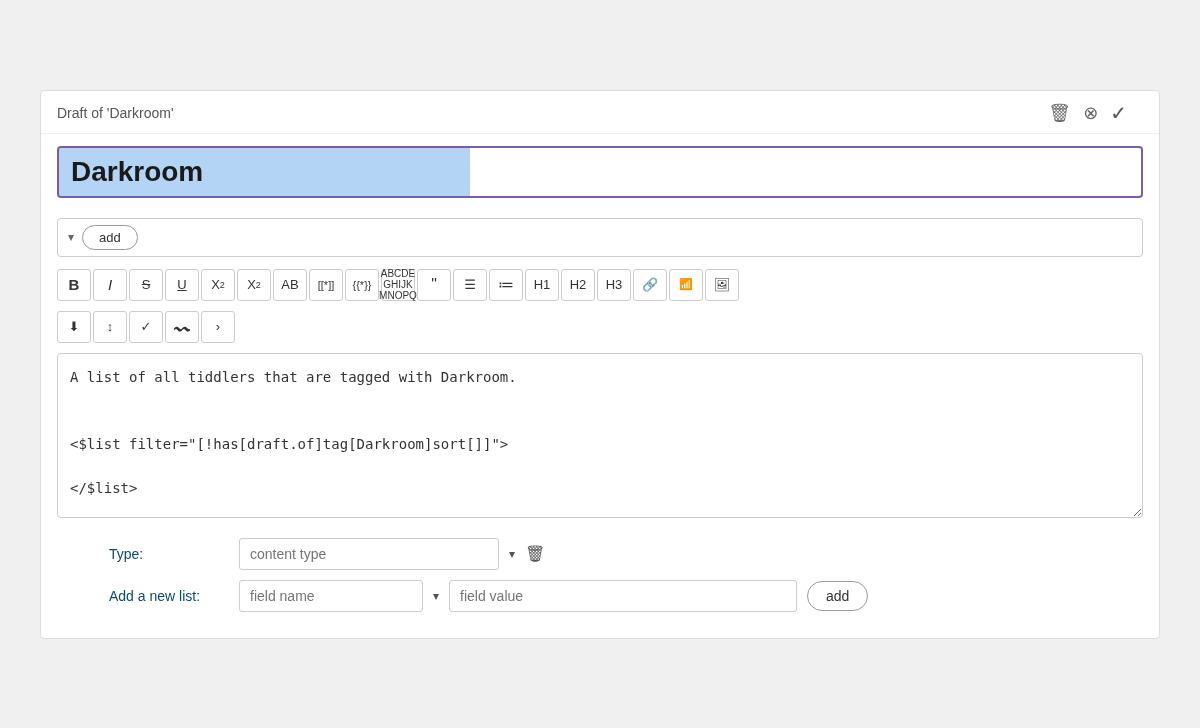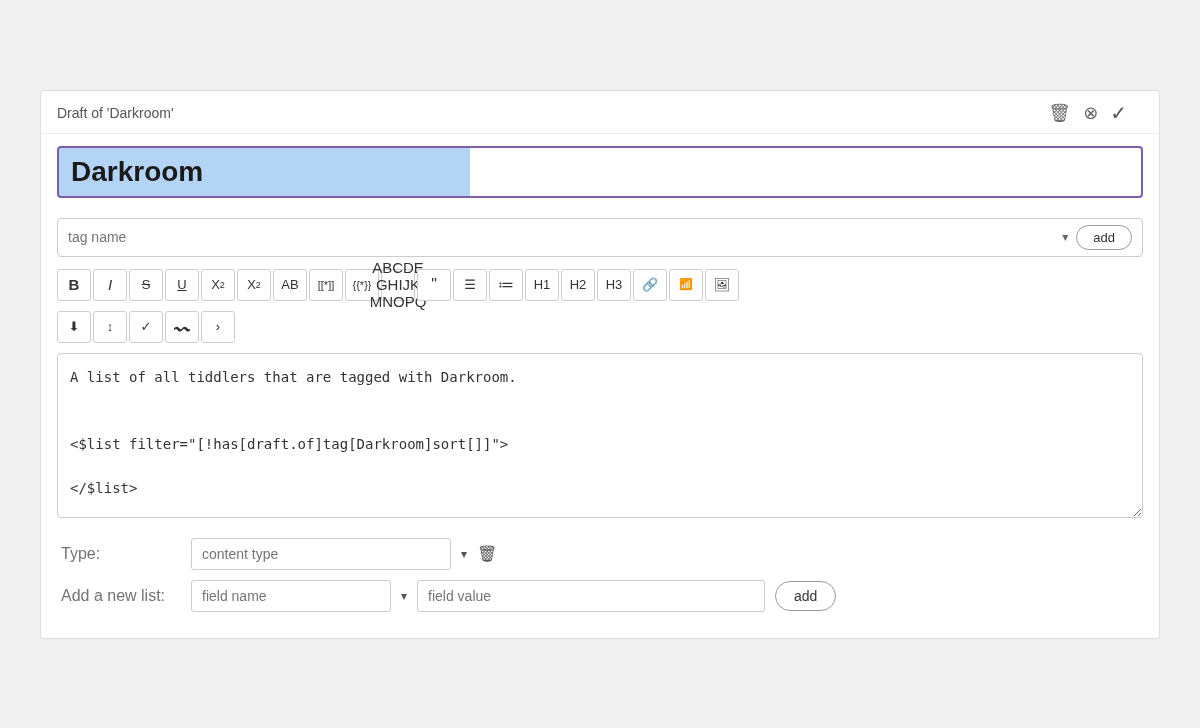--- a/index.html
+++ b/index.html
@@ -139,38 +139,39 @@
     .field-rows {
       padding: 0 4px;
     }
     .field-row {
       display: flex;
       align-items: center;
       gap: 10px;
       margin-bottom: 10px;
     }
     .field-label {
-      font-size: 16px;
-      color: #737373;
+      font-size: 14px;
+      color: #0c4a6e;
       min-width: 120px;
+      margin-left: 48px;
     }
     .field-input {
       border: 1px solid #ccc;
       border-radius: 3px;
       padding: 7px 10px;
       font-size: 14px;
       color: #aaa;
       outline: none;
       background: #fff;
     }
     .field-input.type-input {
       width: 260px;
     }
     .field-input.name-input {
-      width: 200px;
+      width: 184px;
     }
     .field-input.value-input {
       width: 348px;
     }
     .field-chevron {
       font-size: 12px;
       color: #555;
       cursor: pointer;
     }
     .field-trash {
@@ -210,40 +211,39 @@
   </div>
 
   <div class="editor-body">
     
     <div style="position:relative; margin-bottom:10px;">
       <input type="text" class="title-input" value="Darkroom" style="background: linear-gradient(to right, rgb(179, 212, 245) 0%, rgb(179, 212, 245) 38%, rgb(255, 255, 255) 38%); font-weight: bold; font-size: 28px;">
     </div>
 
     
     <div class="tag-row">
-      <input type="text" class="tag-input" placeholder="tag name" style="">
       <span class="tag-chevron">▾</span>
       <button class="tag-add-btn">add</button>
     </div>
 
     
     <div class="toolbar">
       <div class="toolbar-row1">
         <button class="tb-btn bold">B</button>
         <button class="tb-btn italic">
             <em>I</em>
           </button>
         <button class="tb-btn strikethrough">S</button>
         <button class="tb-btn underline">U</button>
         <button class="tb-btn">X<sup class="sup-text">2</sup></button>
         <button class="tb-btn">X<sub class="sub-text">2</sub></button>
         <button class="tb-btn">AB</button>
         <button class="tb-btn" style="font-size:11px;">[[*]]</button>
         <button class="tb-btn" style="font-size:11px;">{{*}}</button>
-        <button class="tb-btn" style="font-size:15px;">ABCDE<br>GHIJK<br>MNOPQ</button>
+        <button class="tb-btn" style="font-size:10px;">ABCDE<br>GHIJK<br>MNOPQ</button>
         <button class="tb-btn" style="font-size:16px;">"</button>
         <button class="tb-btn">☰</button>
         <button class="tb-btn" style="font-size:16px;">≔</button>
         <button class="tb-btn">H1</button>
         <button class="tb-btn">H2</button>
         <button class="tb-btn">H3</button>
         <button class="tb-btn">🔗</button>
         <button class="tb-btn" style="font-size:11px;">📶</button>
         <button class="tb-btn">🖼</button>
       </div>

